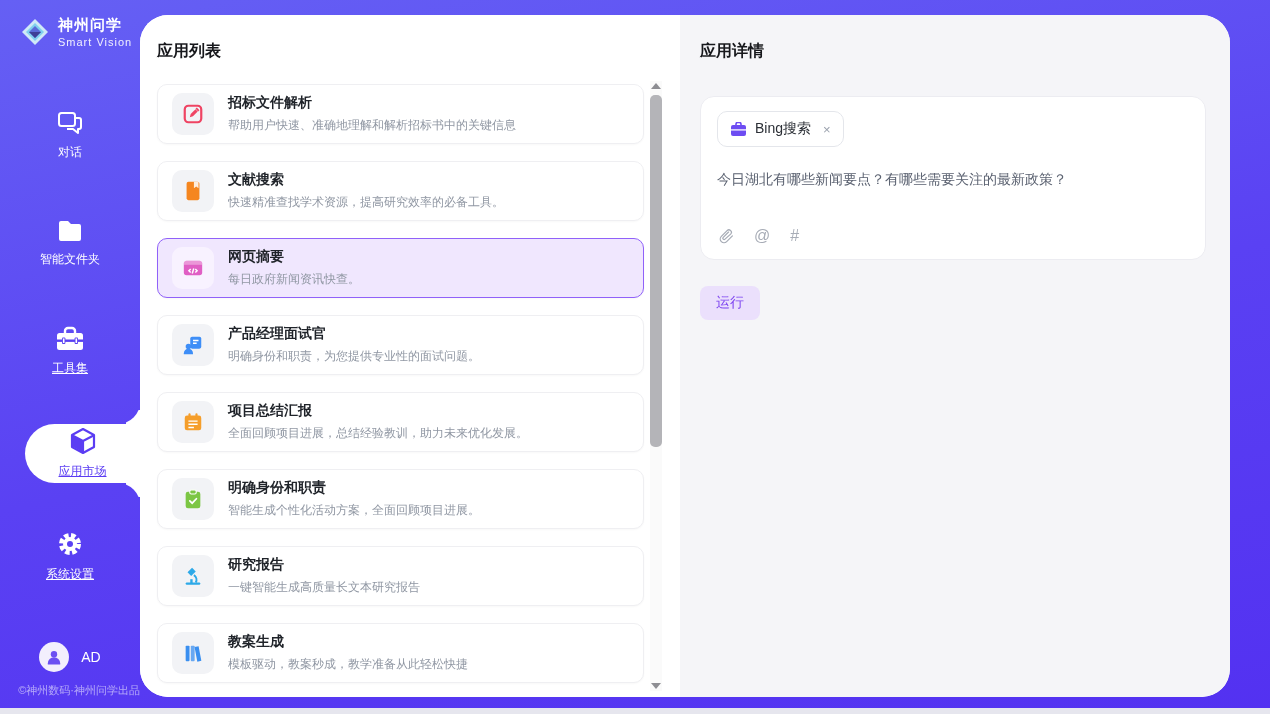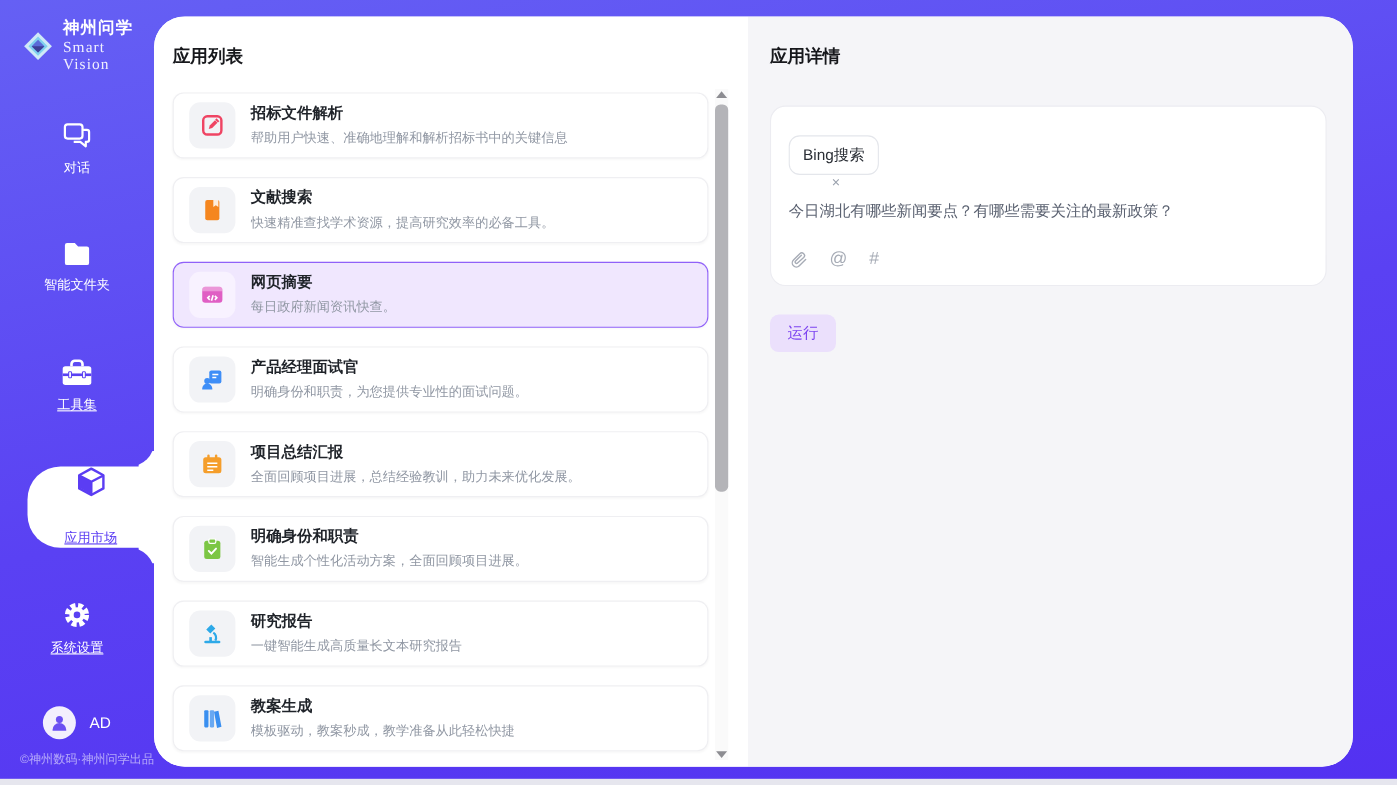--- a/index.html
+++ b/index.html
@@ -8,29 +8,29 @@
   body { position:relative;
     background:linear-gradient(168deg,#6560f4 0%,#5a41f3 52%,#5331f1 100%); }
 
   
   .bottom-strip { position:absolute; left:0; right:0; bottom:0; height:6px; background:#e6e6ee; }
 
   
   .sidebar { position:absolute; left:0; top:0; width:140px; height:708px; color:#fff; }
   .logo { display:flex; align-items:center; gap:8px; padding:16px 0 0 20px; }
   .logo-text .brand { font-size:15px; font-weight:bold; letter-spacing:1px; }
-  .logo-text .sub { font-size:14px; letter-spacing:1px; opacity:.9; margin-top:1px;font-family:Liberation Serif, serif; }
+  .logo-text .sub { font-size:11px; letter-spacing:1px; opacity:.9; margin-top:1px; }
   .nav { position:absolute; top:100px; left:0; width:140px; }
   .nav-item { width:140px; height:70px; margin-bottom:38px; display:flex; flex-direction:column;
     align-items:center; justify-content:center; gap:8px; cursor:pointer; }
   .nav-item .lbl { font-size:12px; }
   .nav-item .lbl.u { text-decoration:underline; }
   .nav-item svg { display:block; }
-  .nav-item.active { position:relative; width:115px; margin-left:25px; height:74px;
-    background:#fff; border-radius:30px 0 0 30px; color:#5b3df3;justify-content:space-between; }
+  .nav-item.active { position:relative; width:115px; margin-left:25px; height:59px;
+    background:#fff; border-radius:30px 0 0 30px; color:#5b3df3; }
   .nav-item.active .lbl { color:#5b3df3; }
   .curve { position:absolute; right:0; width:22px; height:22px; background:transparent; }
   .curve.top { top:-22px; border-bottom-right-radius:22px; box-shadow:8px 8px 0 0 #fff; }
   .curve.bot { bottom:-22px; border-top-right-radius:22px; box-shadow:8px -8px 0 0 #fff; }
   .user-row { position:absolute; left:0; bottom:36px; width:140px; display:flex;
     align-items:center; justify-content:center; gap:12px; }
   .avatar { width:30px; height:30px; border-radius:50%; background:#f3effd;
     display:flex; align-items:center; justify-content:center; }
   .user-name { font-size:14px; }
   .copyright { position:absolute; left:0; bottom:10px; width:140px; text-align:right;
@@ -65,21 +65,21 @@
   .sb-arrow.down { bottom:2px; border-top:6px solid #8d8d92; }
   .sb-thumb { position:absolute; left:0; top:14px; width:12px; height:352px;
     background:#b4b4b8; border-radius:5px; }
 
   
   .detail-panel { flex:1; height:100%; background:#f5f5f8; border-radius:0 28px 28px 0;
     padding:18px 24px 0 20px; display:flex; flex-direction:column; }
   .detail-card { position:relative; margin-top:12px; height:164px; background:#fff;
     border:1px solid #ececf1; border-radius:14px; padding:14px 16px; }
   .chip { display:inline-flex; align-items:center; gap:8px; height:36px; padding:0 12px;
-    border:1px solid #e4e6eb; border-radius:10px; background:#fff;flex-direction:column; }
+    border:1px solid #e4e6eb; border-radius:10px; background:#fff; }
   .chip-label { font-size:14px; color:#2b2f36; }
   .chip-close { font-size:13px; color:#9aa1ad; margin-left:4px; cursor:pointer; }
   .detail-text { margin-top:24px; font-size:14px; color:#5a6170; }
   .detail-toolbar { position:absolute; left:18px; bottom:14px; display:flex; align-items:center;
     gap:20px; color:#a7acb6; }
   .tb-glyph { font-size:16px; cursor:pointer; }
   .run-row { display:flex; justify-content:flex-start; margin-top:26px; }
   .run-btn { background:#ebe0fc; color:#7e45f0; font-size:14px; border:none;
     padding:8px 16px; border-radius:8px; cursor:pointer; }
 </style>

